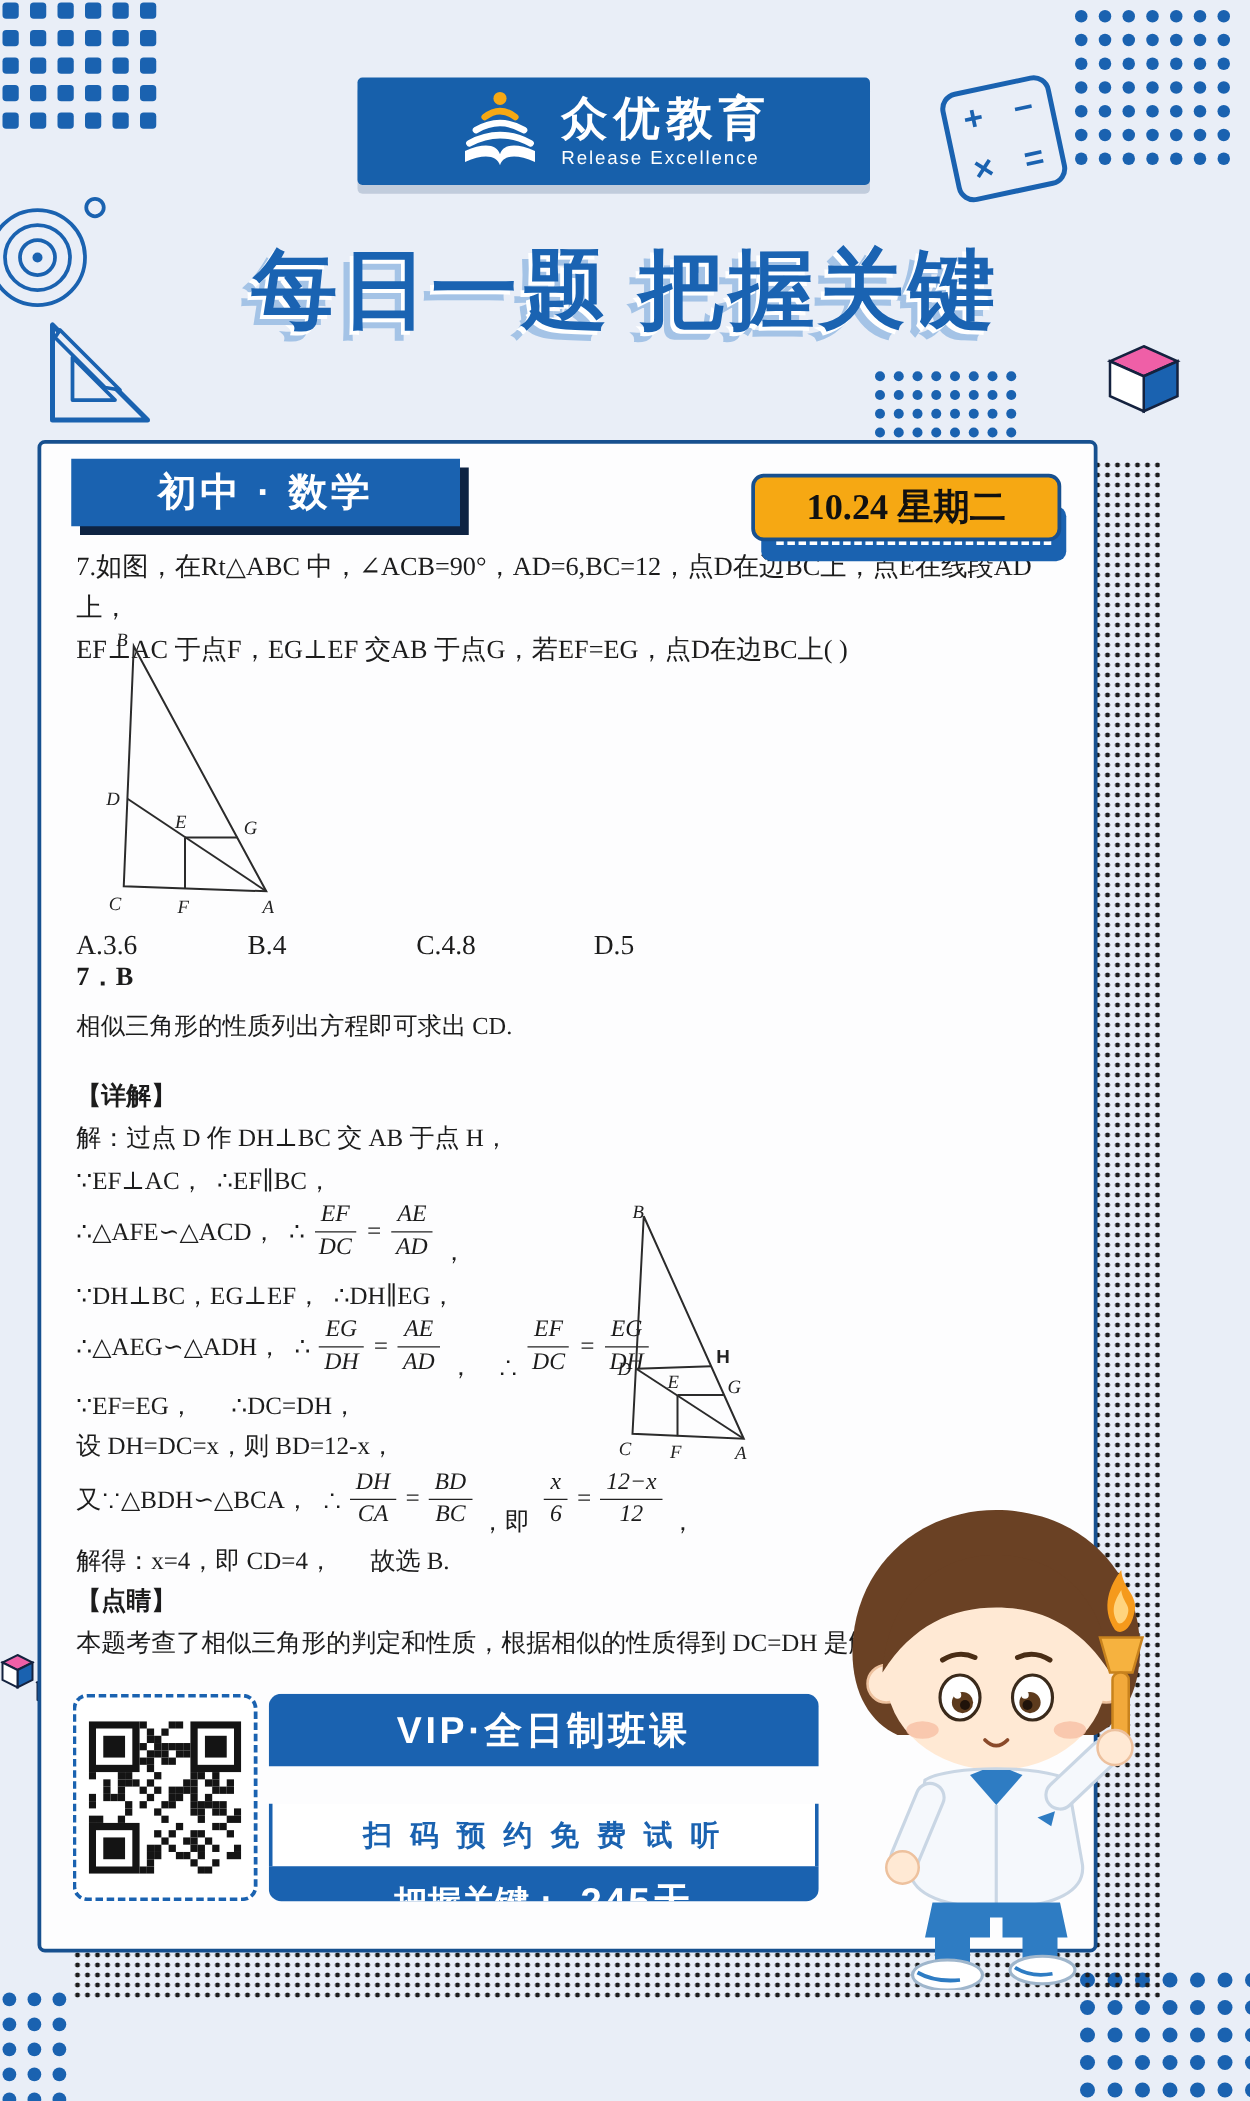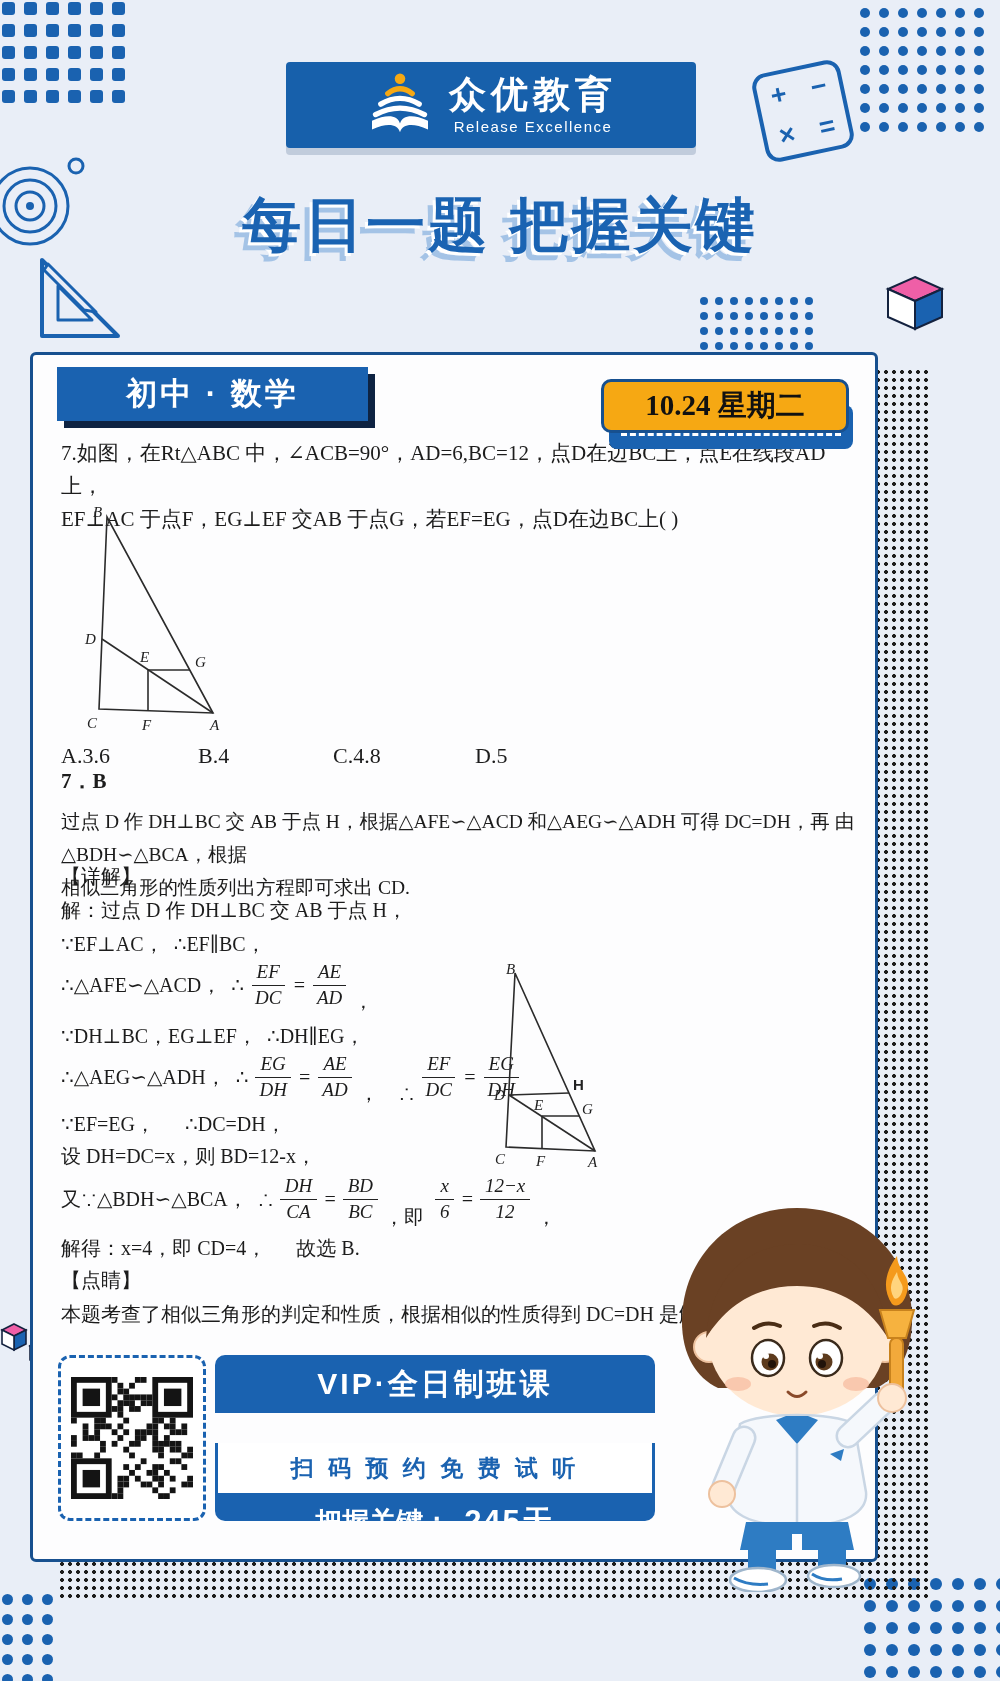--- a/index.html
+++ b/index.html
@@ -24,31 +24,31 @@
   .deco { position:absolute; z-index:1; }
 
   
   .halftone { position:absolute; left:58px; top:368px; width:870px; height:1232px; z-index:2;
     background-image:radial-gradient(circle,#1c1c1c 1.7px,transparent 2.2px); background-size:8px 8px; }
 
   
   .logo-banner { position:absolute; left:286px; top:62px; width:410px; height:86px; background:#1760ab;
     border-radius:4px; display:flex; align-items:center; justify-content:center; gap:14px; z-index:3;
     box-shadow:0 7px 0 rgba(120,140,170,.35); }
-  .logo-text { display:flex; flex-direction:column; align-items:center; }
+  .logo-text { display:flex; flex-direction:column; }
   .brand { color:#fff; font-size:37px; font-weight:bold; letter-spacing:5px; line-height:1.1; }
   .tagline { color:#fff; font-size:15px; letter-spacing:1.5px; margin-top:2px; }
 
   .calc-icon { position:absolute; left:758px; top:66px; width:90px; height:90px; border:4px solid #1a62b0;
     border-radius:14px; transform:rotate(-12deg); display:grid; grid-template-columns:1fr 1fr; z-index:2; }
   .calc-icon span { display:flex; align-items:center; justify-content:center; color:#1a62b0;
     font-size:27px; font-weight:bold; }
 
   .main-title { position:absolute; left:0; top:186px; width:100%; text-align:center; z-index:3;
-    font-size:59px; font-weight:bold; color:#1a63b2; letter-spacing:3px; white-space:nowrap;
+    font-size:69px; font-weight:bold; color:#1a63b2; letter-spacing:3px; white-space:nowrap;
     text-shadow:-3px 3px 0 #ffffff, -8px 8px 0 #a4c3e6; }
 
   
   .card { position:absolute; left:30px; top:352px; width:848px; height:1210px; background:#fdfdfe;
     border:3px solid #17508f; border-radius:6px; z-index:3; }
 
   .subject-badge { position:absolute; left:24px; top:12px; width:311px; height:54px; background:#1a62b0;
     color:#fff; font-size:31px; font-weight:bold; letter-spacing:3px; display:flex; align-items:center;
     justify-content:center; box-shadow:7px 7px 0 #0e2342; z-index:5; }
 
@@ -59,21 +59,21 @@
     border:3px solid #17508f; border-radius:10px; display:flex; align-items:center; justify-content:center;
     font-family:"Liberation Serif","DejaVu Serif",serif; font-weight:bold; font-size:29px; color:#111; }
 
   .serif { font-family:"Liberation Serif","DejaVu Serif",serif; color:#1c1c1c; }
   .problem-text { position:absolute; left:28px; top:82px; width:802px; font-size:21px; line-height:1.58; }
   .options-row { position:absolute; left:28px; top:388px; width:700px; font-size:22px; display:flex; }
   .options-row span:nth-child(1){ width:137px; } .options-row span:nth-child(2){ width:135px; }
   .options-row span:nth-child(3){ width:142px; }
   .answer-label { position:absolute; left:28px; top:412px; font-size:21px; font-weight:bold; }
   .analysis { position:absolute; left:28px; top:450px; width:806px; font-size:19.5px; line-height:1.7; }
-  .sec-header { font-weight:normal; font-size:21px; }
+  .sec-header { font-weight:bold; font-size:21px; }
   .sol-line { position:absolute; left:28px; font-size:20px; white-space:pre; }
   .frac-row { position:absolute; left:28px; display:flex; align-items:center; font-size:20px; white-space:pre; }
   .frac { display:inline-flex; flex-direction:column; align-items:center; font-style:italic;
     font-family:"Liberation Serif","DejaVu Serif",serif; font-size:19px; line-height:1.2; margin:0 6px; }
   .frac .n { padding:0 5px 1px; border-bottom:1.6px solid #222; }
   .frac .d { padding:1px 5px 0; }
   .eq { font-family:"Liberation Serif","DejaVu Serif",serif; font-style:italic; }
   .tail { align-self:flex-end; }
 
   .diagram { position:absolute; }
@@ -361,21 +361,20 @@
 
     <div class="options-row serif">
       <span>A.3.6</span>
       <span>B.4</span>
       <span>C.4.8</span>
       <span>D.5</span>
     </div>
 
     <div class="answer-label serif">7．B</div>
     <div class="analysis serif">
-      <div>过点 D 作 DH⊥BC 交 AB 于点 H，根据△AFE∽△ACD 和△AEG∽△ADH 可得 DC=DH，再 由△BDH∽△BCA，根据</div>
       <div>相似三角形的性质列出方程即可求出 CD.</div>
     </div>
 
     <div class="sol-line serif sec-header" style="top:508px;">【详解】</div>
     <div class="sol-line serif" style="top:542px;">解：过点 D 作 DH⊥BC 交 AB 于点 H，</div>
     <div class="sol-line serif" style="top:576px;">∵EF⊥AC，  ∴EF∥BC，</div>
 
     <div class="frac-row serif" style="top:600px; height:60px;">
       <span>∴△AFE∽△ACD，  ∴</span>
       <span class="frac"><span class="n">EF</span><span class="d">DC</span></span>

